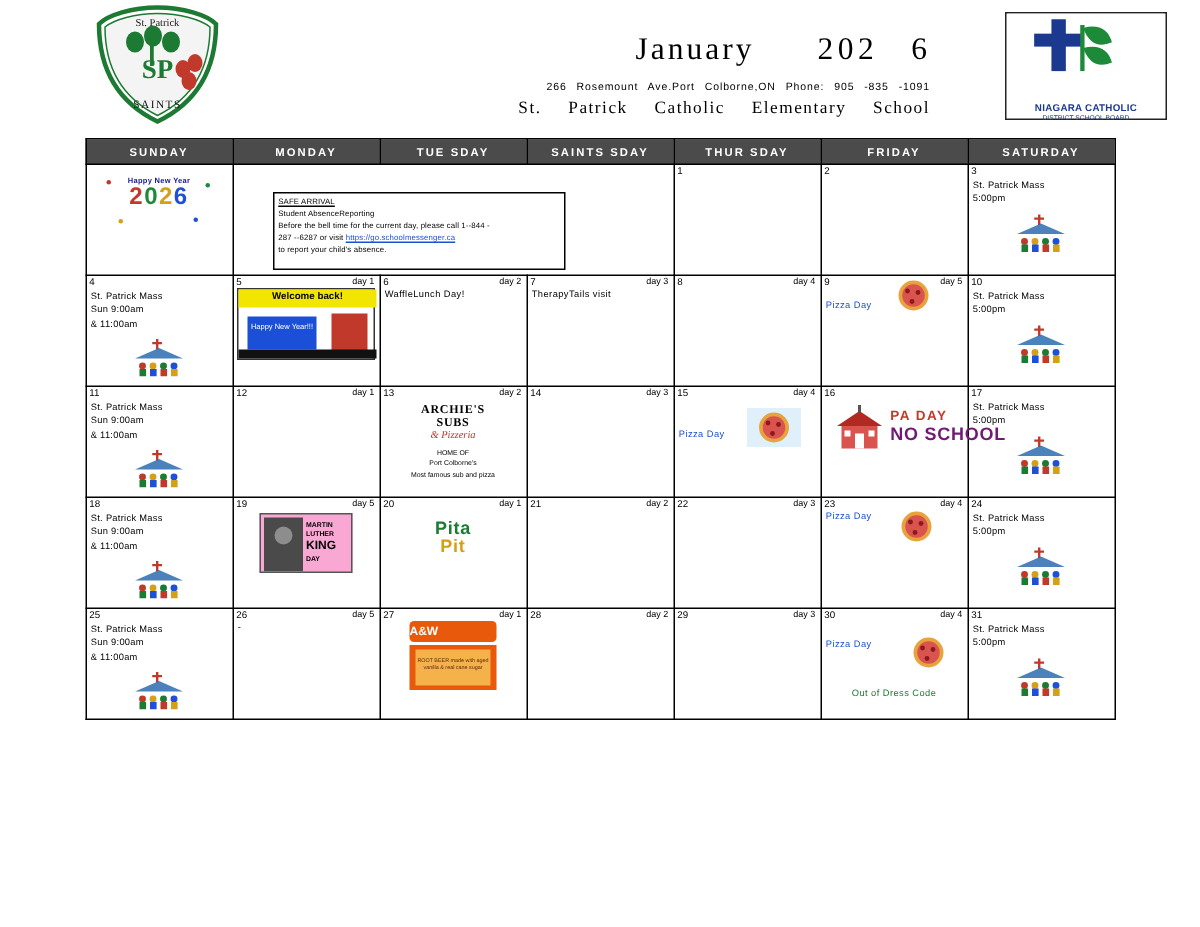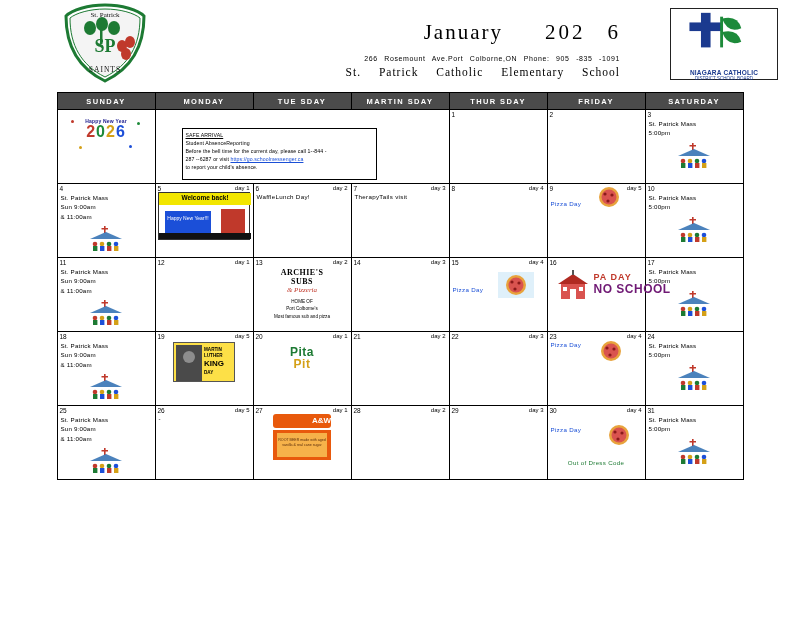--- a/index.html
+++ b/index.html
@@ -160,40 +160,40 @@
   .archies .a3 { font-size: 4.6px; margin-top: 4px; line-height: 1.6; }
 
   
   .pita { margin: 14px auto 0 auto; width: 70px; text-align: center; }
   .pita .p1 { font-size: 12px; font-weight: bold; color: #1d7a33; letter-spacing: .5px; line-height: 1; }
   .pita .p2 { font-size: 12px; font-weight: bold; color: #d4a017; letter-spacing: .5px; line-height: 1; }
 
   
   .mlk {
     margin: 10px auto 0 auto; width: 62px; height: 40px;
-    background: #fde047; border: 1px solid #555; position: relative; overflow: hidden;
+    background: #f9a8d4; border: 1px solid #555; position: relative; overflow: hidden;
   }
   .mlk-photo { position: absolute; left: 2px; top: 2px; width: 26px; height: 36px; background: #4a4a4a; }
   .mlk-photo::after {
     content: ""; position: absolute; left: 7px; top: 6px; width: 12px; height: 12px;
     border-radius: 50%; background: #8d8d8d;
   }
   .mlk-txt { position: absolute; left: 30px; top: 4px; width: 30px; font-size: 4.6px; font-weight: bold; line-height: 1.35; }
   .mlk-txt .big { font-size: 8px; display: block; }
 
   
   .paday { position: absolute; left: 46px; top: 14px; width: 108px; text-align: left; }
   .paday .pa1 { color: #c0392b; font-weight: bold; font-size: 9px; letter-spacing: 1px; }
   .paday .pa2 { color: #701a75; font-weight: bold; font-size: 12px; letter-spacing: .5px; }
   .schoolhouse { position: absolute; left: 8px; top: 12px; width: 34px; height: 32px; }
 
   
   .aw { margin: 8px auto 0 auto; width: 58px; }
   .aw-logo { width: 58px; height: 14px; background: #e8590c; border-radius: 3px; position: relative; }
-  .aw-logo span { position: absolute; left: 0; right: 0; top: 2px; text-align: right; color: #fff; font-weight: bold; font-size: 8px; }
+  .aw-logo span { position: absolute; left: 0; right: 0; top: 2px; text-align: left; color: #fff; font-weight: bold; font-size: 8px; }
   .aw-box { width: 58px; height: 30px; background: #e8590c; margin-top: 2px; position: relative; }
   .aw-inner { position: absolute; left: 4px; top: 3px; right: 4px; bottom: 3px; background: #f6b24a; }
   .aw-inner span { display: block; text-align: center; font-size: 3.6px; color: #5a2d0c; padding-top: 5px; line-height: 1.5; }
 
   .lunch-lbl { position: absolute; left: 46px; top: 10px; font-size: 6px; }
 
   
   .footer { position: relative; margin-top: 6px; }
   .nl-line {
     text-align: center; font-size: 8px; letter-spacing: .4px; word-spacing: 6px;
@@ -272,21 +272,21 @@
       </div>
     </div>
   </div>
 
   <table class="cal">
     <thead>
       <tr>
         <th>SUNDAY</th>
         <th>MONDAY</th>
         <th>TUE SDAY</th>
-        <th>MARTIN SDAY</th>
+        <th>SAINTS SDAY</th>
         <th>THUR SDAY</th>
         <th>FRIDAY</th>
         <th>SATURDAY</th>
       </tr>
     </thead>
     <tbody>
 
       <tr>
         <td>
           <span class="daynum"></span>

